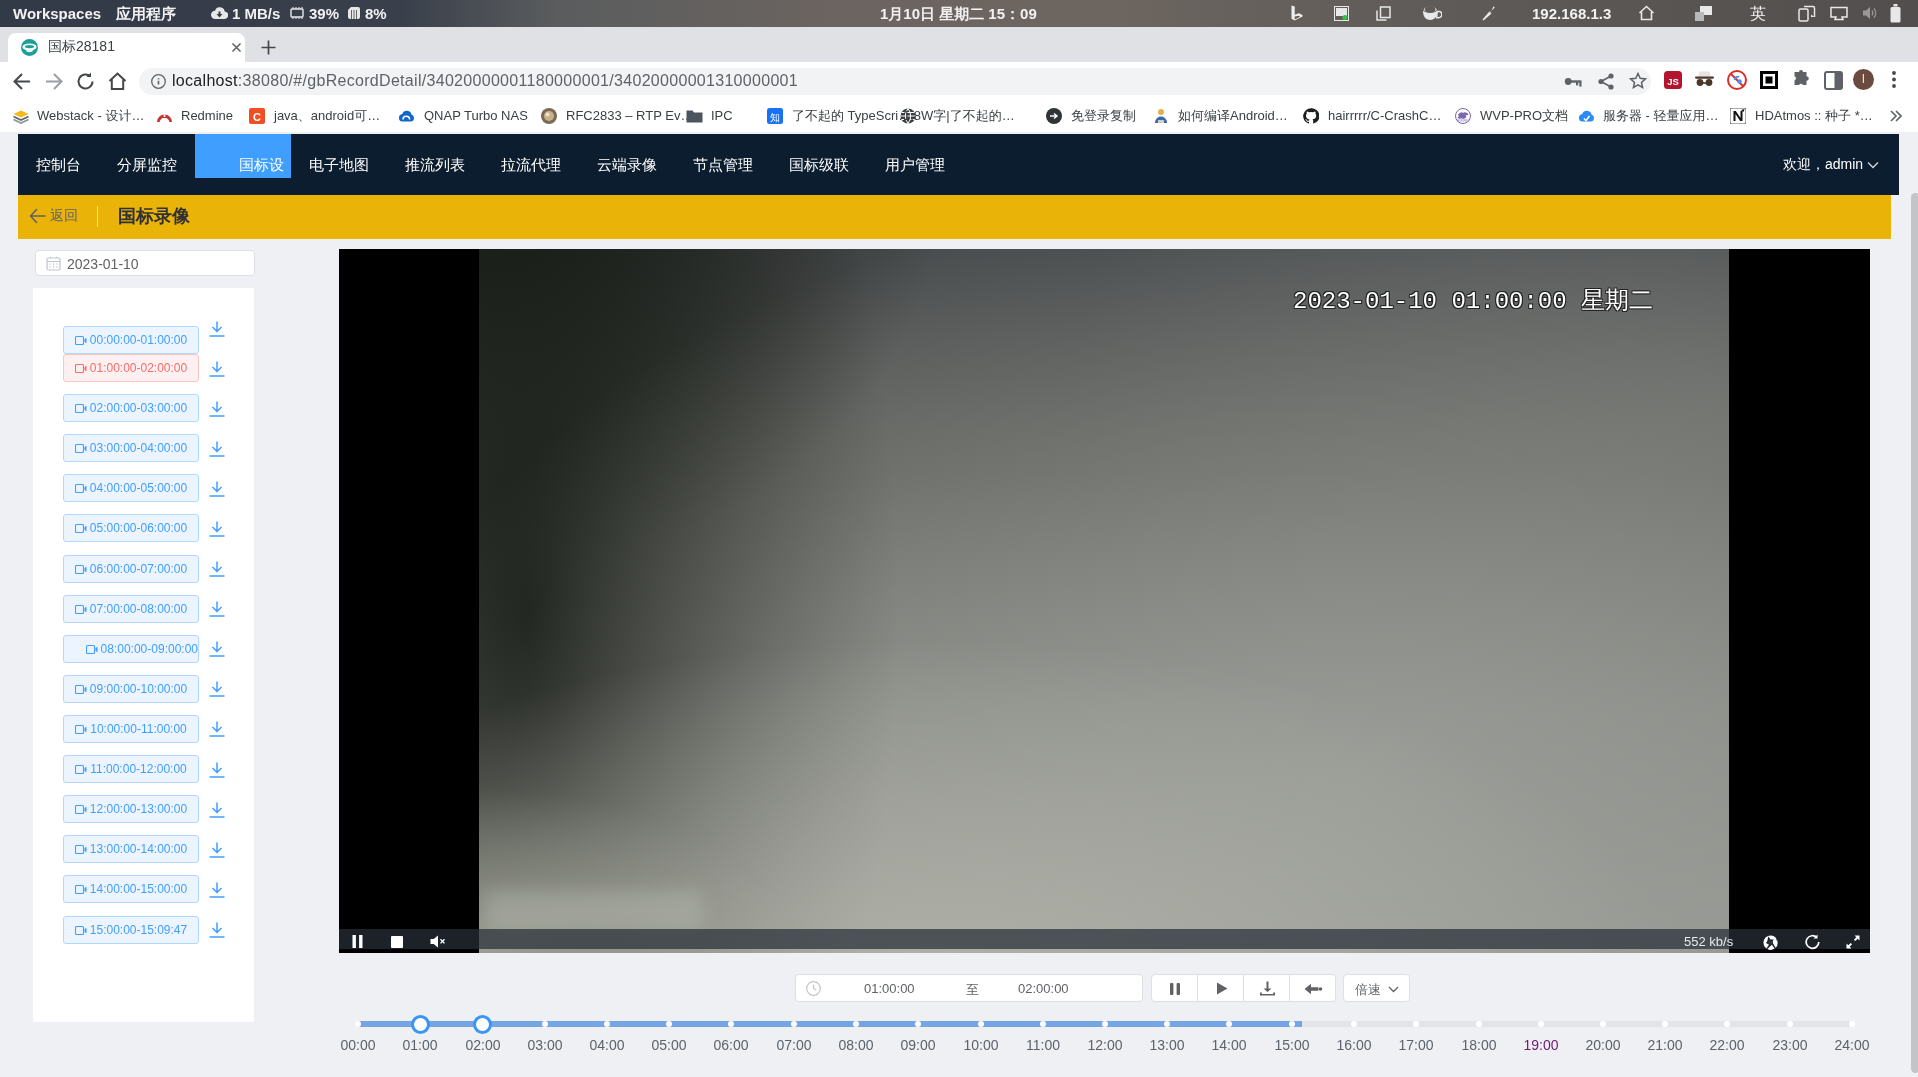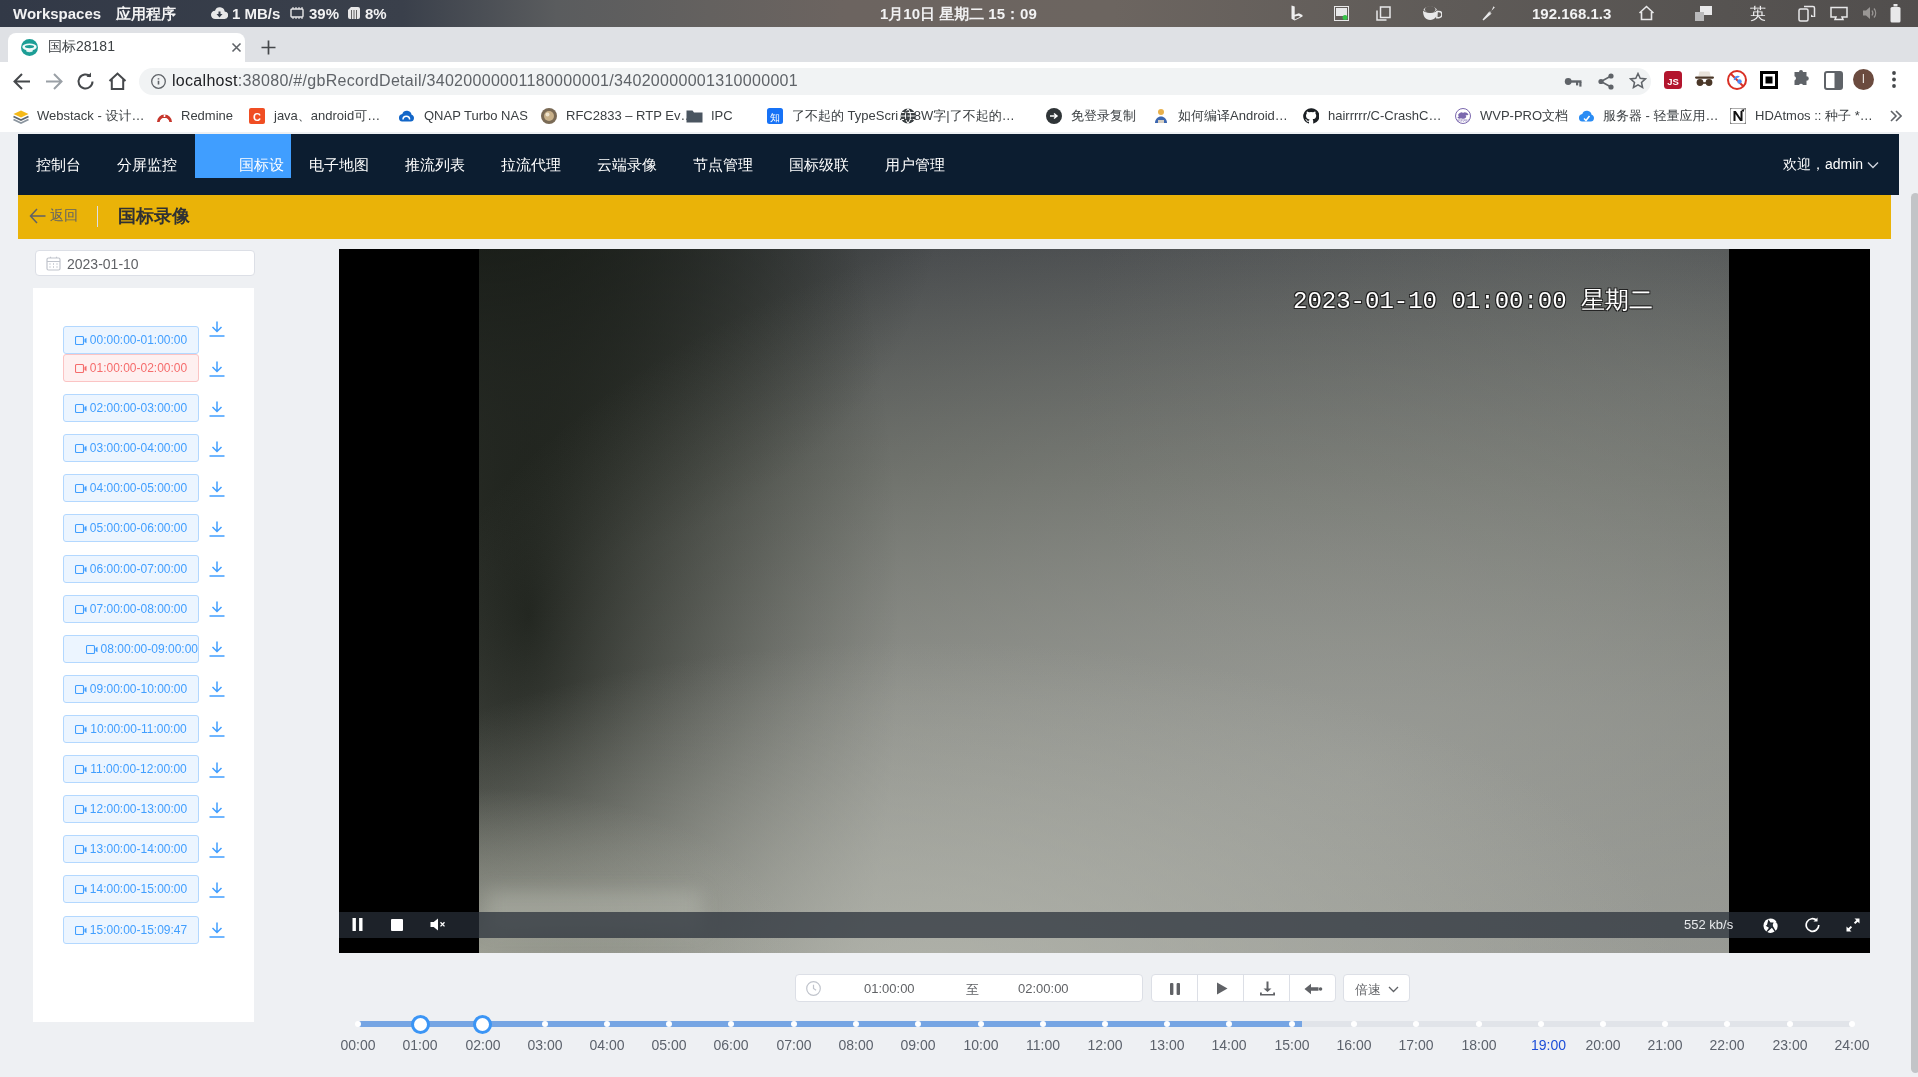--- a/index.html
+++ b/index.html
@@ -41,21 +41,21 @@
    radial-gradient(420px 220px at 0% 100%, rgba(170,172,160,0.75), rgba(170,172,160,0) 75%),
    radial-gradient(1100px 500px at 36% 104%, rgba(181,183,174,0.8), rgba(181,183,174,0) 68%),
    radial-gradient(1400px 850px at 70% 75%, rgba(160,162,157,0.72), rgba(160,162,157,0) 70%),
    radial-gradient(900px 700px at 98% 20%, rgba(131,134,128,0.34), rgba(131,134,128,0) 70%),
    radial-gradient(500px 1100px at 4% 52%, rgba(24,28,22,1), rgba(24,28,22,0) 74%),
    radial-gradient(600px 500px at 1% -8%, rgba(20,24,18,0.94), rgba(20,24,18,0) 75%),
    linear-gradient(180deg, #494c4e 0%, #62655f 32%, #83857f 65%, #8f918b 90%, #93958f 100%);
 }
 #osdblur { position:absolute; left:8px; top:642px; width:215px; height:40px; background:rgba(200,202,192,0.30); filter:blur(9px); }
 #vts { position:absolute; left:954px; top:35px; width:600px; color:#fff; font-size:24px; font-family:"Liberation Mono",monospace; letter-spacing:0px; text-shadow:1px 1px 0 #222,-1px -1px 0 #222,1px -1px 0 #222,-1px 1px 0 #222; white-space:nowrap; }
-#vctrl { position:absolute; left:0; bottom:15px; width:1531px; height:26px; background:rgba(40,47,57,0.72); }
+#vctrl { position:absolute; left:0; bottom:4px; width:1531px; height:20px; background:rgba(40,47,57,0.72); }
 
 #ctlrow { position:absolute; top:842px; left:0; width:1918px; height:28px; font-size:13px; color:#606266; }
 .cbtn { position:absolute; top:0; height:28px; background:#fff; border:1px solid #dcdfe6; }
 
 #sliderwrap { position:absolute; top:889px; left:0; width:1918px; height:60px; }
 </style>
 </head>
 <body>
 <div id="root">
   <div id="sysbar">
@@ -568,21 +568,21 @@
       <div class="abs" style="left:893px;top:16px;width:50px;text-align:center;font-size:14px;color:#5c626c;">09:00</div>
       <div class="abs" style="left:956px;top:16px;width:50px;text-align:center;font-size:14px;color:#5c626c;">10:00</div>
       <div class="abs" style="left:1018px;top:16px;width:50px;text-align:center;font-size:14px;color:#5c626c;">11:00</div>
       <div class="abs" style="left:1080px;top:16px;width:50px;text-align:center;font-size:14px;color:#5c626c;">12:00</div>
       <div class="abs" style="left:1142px;top:16px;width:50px;text-align:center;font-size:14px;color:#5c626c;">13:00</div>
       <div class="abs" style="left:1204px;top:16px;width:50px;text-align:center;font-size:14px;color:#5c626c;">14:00</div>
       <div class="abs" style="left:1267px;top:16px;width:50px;text-align:center;font-size:14px;color:#5c626c;">15:00</div>
       <div class="abs" style="left:1329px;top:16px;width:50px;text-align:center;font-size:14px;color:#5c626c;">16:00</div>
       <div class="abs" style="left:1391px;top:16px;width:50px;text-align:center;font-size:14px;color:#5c626c;">17:00</div>
       <div class="abs" style="left:1454px;top:16px;width:50px;text-align:center;font-size:14px;color:#5c626c;">18:00</div>
-      <div class="abs" style="left:1516px;top:16px;width:50px;text-align:right;font-size:14px;color:#1d4ed8;">19:00</div>
+      <div class="abs" style="left:1516px;top:16px;width:50px;text-align:center;font-size:14px;color:#701a75;">19:00</div>
       <div class="abs" style="left:1578px;top:16px;width:50px;text-align:center;font-size:14px;color:#5c626c;">20:00</div>
       <div class="abs" style="left:1640px;top:16px;width:50px;text-align:center;font-size:14px;color:#5c626c;">21:00</div>
       <div class="abs" style="left:1702px;top:16px;width:50px;text-align:center;font-size:14px;color:#5c626c;">22:00</div>
       <div class="abs" style="left:1765px;top:16px;width:50px;text-align:center;font-size:14px;color:#5c626c;">23:00</div>
       <div class="abs" style="left:1827px;top:16px;width:50px;text-align:center;font-size:14px;color:#5c626c;">24:00</div>
     </div>
   </div>
   <div class="abs" style="left:1911px;top:193px;width:9px;height:880px;border-radius:5px;background:#c2c4c7;"></div>
 </div>
 

